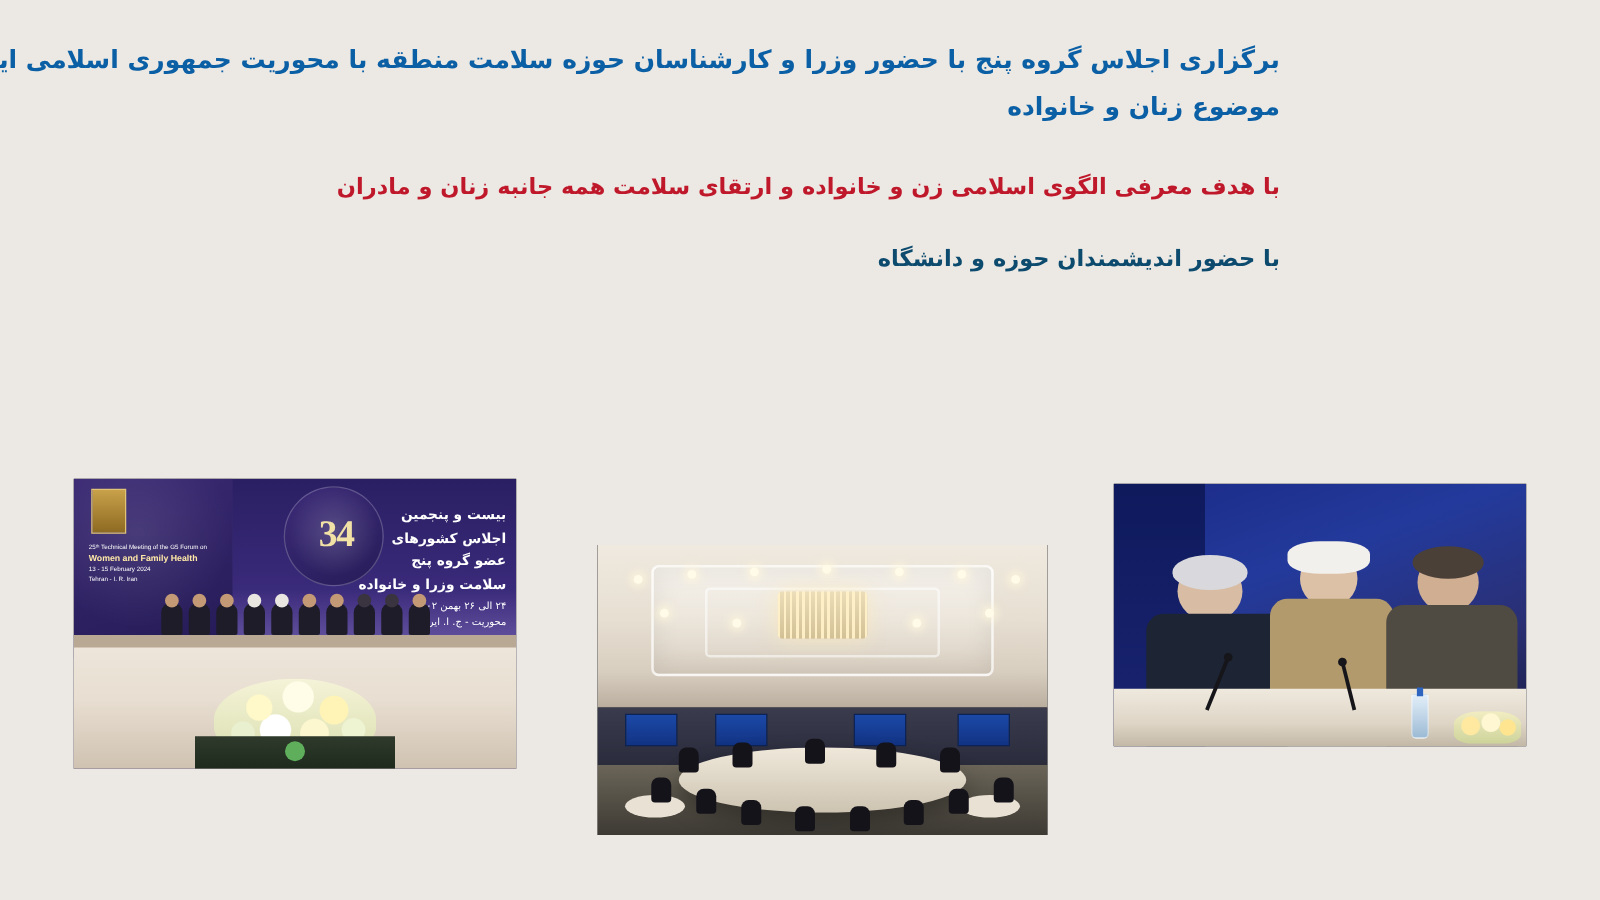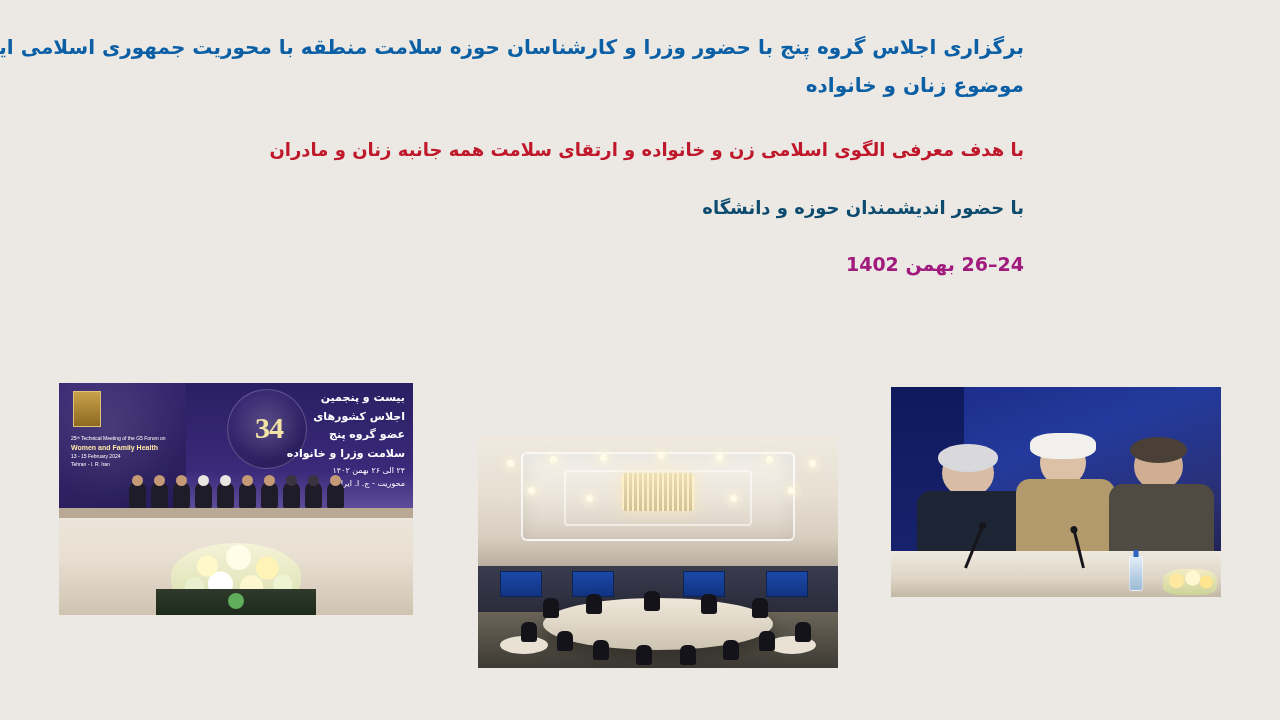--- a/index.html
+++ b/index.html
@@ -132,21 +132,21 @@
     width: 72px;
     text-align: center;
     color: #f3e2a6;
     font-size: 30px;
     font-weight: bold;
     font-family: "Liberation Serif", serif;
     letter-spacing: -1px;
   }
   .p1-fa {
     position: absolute;
-    right: 8px; top: 6px;
+    right: 8px; top: 20px;
     width: 120px;
     color: #fff;
     font-size: 8px;
     line-height: 1.7;
     text-align: right;
     direction: rtl;
   }
   .p1-fa .fa-big { font-size: 11px; font-weight: bold; }
   .p1-table {
     position: absolute;
@@ -397,21 +397,20 @@
 </style>
 </head>
 <body style="background: rgb(236, 233, 228);">
 
 <div class="slide">
 
   <div class="text-block">
     <div class="headline">برگزاری اجلاس گروه پنج با حضور وزرا و کارشناسان حوزه سلامت منطقه با محوریت جمهوری اسلامی ایران با موضوع زنان و خانواده</div>
     <div class="subline1">با هدف معرفی الگوی اسلامی زن و خانواده و ارتقای سلامت همه جانبه زنان و مادران</div>
     <div class="subline2">با حضور اندیشمندان حوزه و دانشگاه</div>
-    <div class="dateline">24–26 بهمن 1402</div>
   </div>
 
   <div class="photo photo-1">
     <div class="p1-bg"></div>
     <div class="p1-banner-left"></div>
     <div class="p1-photo-frame"></div>
     <div class="p1-title">
       <span>25ᵗʰ Technical Meeting of the G5 Forum on</span><br>
       <span class="t-big">Women and Family Health</span><br>
       <span>13 - 15 February 2024</span><br>

